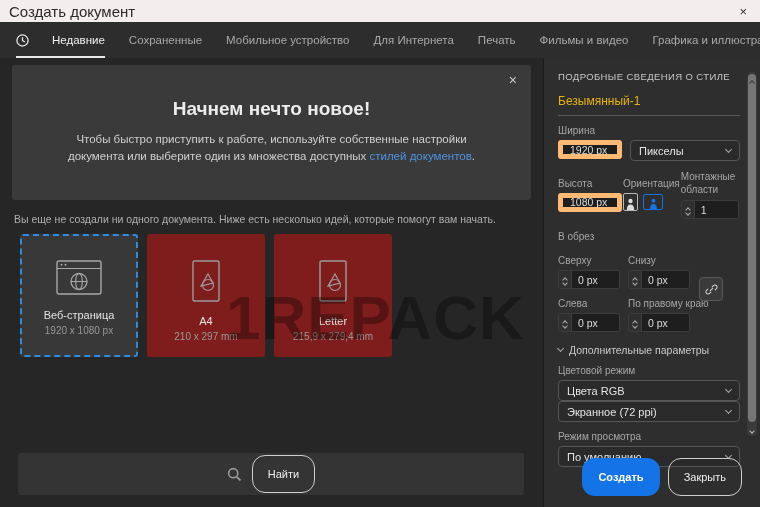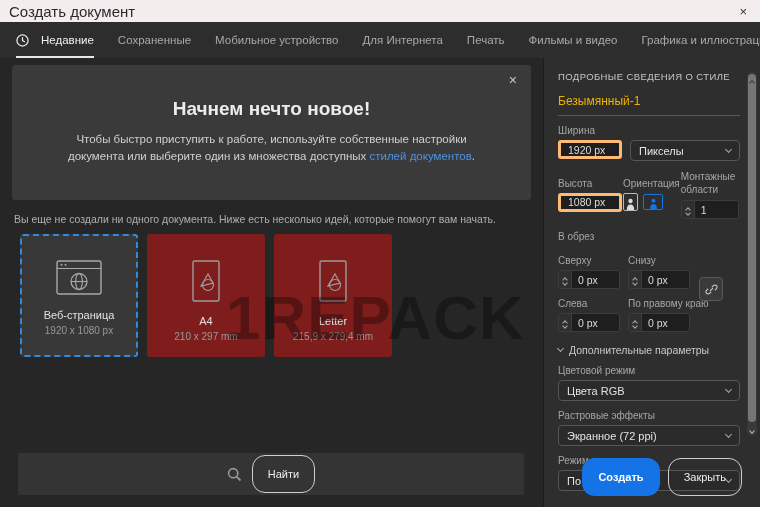--- a/index.html
+++ b/index.html
@@ -6,21 +6,21 @@
   body { font-family:"Liberation Sans","DejaVu Sans",sans-serif; background:#111; }
   .window { width:760px; height:507px; background:#262626; position:relative; overflow:hidden; }
 
   
   .titlebar { height:22px; background:#f3edee; display:flex; align-items:center; justify-content:space-between; padding:0 9px; }
   .titlebar .t { font-size:15px; color:#2b2b2b; }
   .titlebar .x { font-size:13px; color:#333; cursor:default; line-height:1; padding:0 4px; }
 
   
   .tabbar { height:36px; background:#2d2d2d; display:flex; align-items:stretch; gap:24px; padding:0 0 0 16px; }
-  .tab { display:flex; align-items:center; gap:12px; font-size:11.5px; color:#a9a9a9; border-bottom:2px solid transparent; padding-top:2px; white-space:nowrap; }
+  .tab { display:flex; align-items:center; gap:23px; font-size:11.5px; color:#a9a9a9; border-bottom:2px solid transparent; padding-top:2px; white-space:nowrap; }
   .tab.active { color:#f0f0f0; border-bottom-color:#e8e8e8; }
   .tab svg { display:block; }
 
   .content { display:flex; height:449px; }
 
   
   .left { width:544px; background:#262626; position:relative; border-right:1px solid #1b1b1b; overflow:hidden; }
   .hero { margin:7px 12px 0 12px; height:135px; background:#3a3a3a; border-radius:3px; position:relative; text-align:center; }
   .hero .x { position:absolute; top:8px; right:14px; color:#c9c9c9; font-size:14px; line-height:1; }
   .hero h1 { font-size:19px; font-weight:bold; color:#ececec; padding-top:33px; }
@@ -40,21 +40,21 @@
   .searchband { position:absolute; left:18px; bottom:12px; width:506px; height:42px; background:#343434; border-radius:2px; display:flex; align-items:center; justify-content:center; gap:10px; }
   .searchband input { width:182px; background:transparent; border:none; border-bottom:1px solid #6a6a6a; color:#9a9a9a; font-size:10.5px; padding:2px 2px 4px; outline:none; font-family:inherit; }
   .pill { background:transparent; border:1.5px solid #cfcfcf; border-radius:13px; color:#ededed; font-size:11px; font-weight:normal; padding:12px 15px; font-family:inherit; }
 
   
   .right { flex:1; background:#2e2e2e; position:relative; padding:13px 20px 0 14px; }
   .phead { font-size:9.5px; color:#c6c6c6; letter-spacing:0.4px; }
   .docname { font-size:12px; color:#eab308; margin-top:12px; padding-bottom:7px; border-bottom:1px solid #595959; }
   .lbl { font-size:10px; color:#a6a6a6; margin:9px 0 4px; }
   .row { display:flex; gap:8px; }
-  .textbox { background:#1e1e1e; border:3px solid #fdba74; border-radius:3px; color:#dcdcdc; font-size:10.5px; padding:3px 7px; height:19px; display:flex; align-items:center; }
+  .textbox { background:#1e1e1e; border:5px solid #fdba74; border-radius:3px; color:#dcdcdc; font-size:10.5px; padding:3px 7px; height:19px; display:flex; align-items:center; }
   .w70 { width:64px; }
   .select { flex:1; background:#2a2a2a; border:1px solid #565656; border-radius:4px; height:21px; padding:0 8px; display:flex; align-items:center; justify-content:space-between; color:#e4e4e4; font-size:11px; }
   .chev { width:5px; height:5px; border-right:1.5px solid #aaa; border-bottom:1.5px solid #aaa; transform:rotate(45deg); margin-top:-3px; }
   .chev.up { transform:rotate(-135deg); margin-top:3px; }
   .chev.sm { width:4px; height:4px; border-width:1.2px; }
 
   .tricol { display:flex; gap:1px; align-items:center; }
   .tricol .lbl { margin-top:9px; margin-bottom:4px; }
   .orient { display:flex; gap:5px; align-items:center; height:19px; }
   .obtn { border:1.5px solid #b9b9b9; border-radius:2px; width:15px; height:18px; display:flex; align-items:flex-end; justify-content:center; }
@@ -267,21 +267,20 @@
         <span class="chev"></span>
         <span>Дополнительные параметры</span>
       </div>
 
       <div class="lbl">Цветовой режим</div>
       <div class="select">
         <span>Цвета RGB</span>
         <span class="chev"></span>
       </div>
 
-      <div class="lbl">Растровые эффекты</div>
       <div class="select">
         <span>Экранное (72 ppi)</span>
         <span class="chev"></span>
       </div>
 
       <div class="lbl">Режим просмотра</div>
       <div class="select">
         <span>По умолчанию</span>
         <span class="chev"></span>
       </div>

